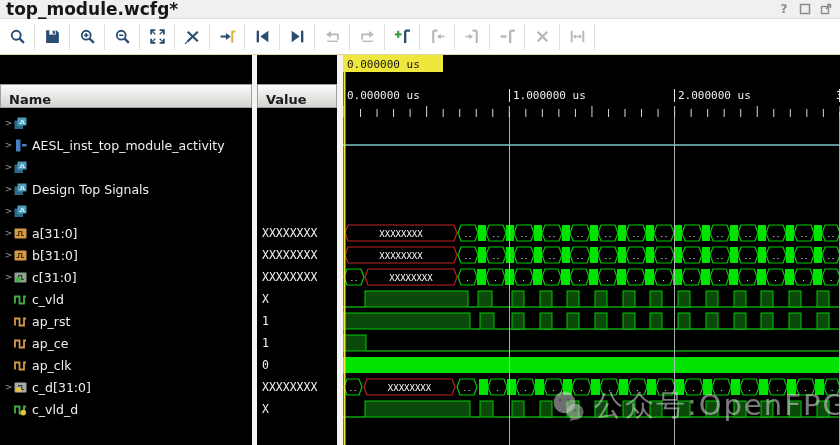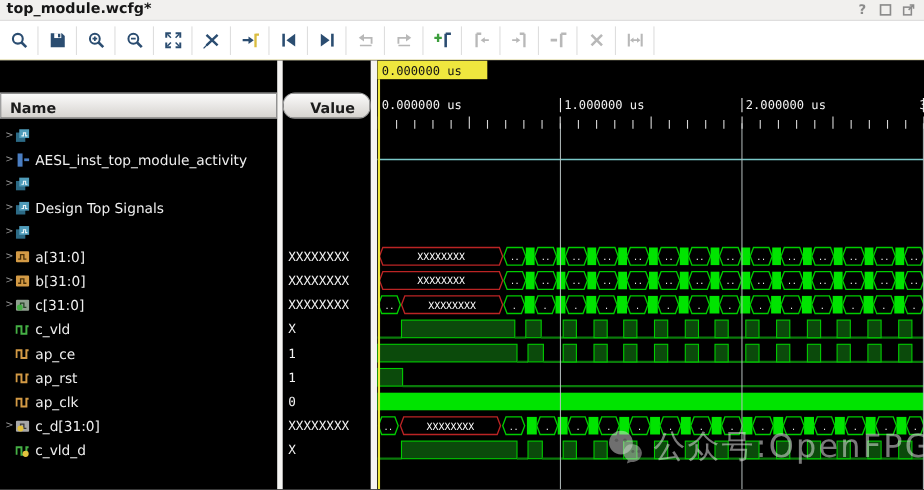--- a/index.html
+++ b/index.html
@@ -1,39 +1,39 @@
 <!DOCTYPE html>
 <html><head>
 <meta charset="utf-8">
 <style>
   html,body{margin:0;padding:0;background:#777;}
   .window{width:840px;height:445px;position:relative;overflow:hidden;background:#000;
           font-family:"DejaVu Sans",sans-serif;}
   .titlebar{height:19px;background:#f1f0ee;display:flex;align-items:center;
             padding:0 6px;box-sizing:border-box;border-bottom:1px solid #dcdcdc;}
-  .title{font-size:13px;font-weight:bold;color:#161616;flex:1;line-height:18px;}
+  .title{font-size:17px;font-weight:bold;color:#161616;flex:1;line-height:18px;}
   .win-controls{display:flex;gap:9px;align-items:center;color:#8b8b8b;margin-right:2px;}
   .win-btn{width:12px;height:12px;display:flex;align-items:center;justify-content:center;
            font-size:12px;font-weight:bold;cursor:pointer;}
   .toolbar{height:36px;background:#ffffff;display:flex;align-items:center;
            box-sizing:border-box;border-bottom:1px solid #ddd6a0;}
   .tb-item{width:34px;height:26px;display:flex;align-items:center;justify-content:center;
            border-right:1px solid #dedede;color:#2b4d71;cursor:pointer;flex:none;}
   .tb-item.disabled{color:#b8b8b8;}
   .tb-icon{width:17px;height:17px;display:block;}
   .main{position:relative;height:390px;display:flex;background:#000;}
   .names-panel{width:252px;flex:none;overflow:hidden;}
   .values-panel{width:80px;flex:none;overflow:hidden;}
   .splitter-a{width:5px;flex:none;background:#f5f4f2;}
   .splitter-b{width:6px;flex:none;background:#f5f4f2;}
   .panel-gap{height:29px;}
   .col-header{height:24px;box-sizing:border-box;background:linear-gradient(#fbfbfb,#d6d3cf);
               border:1px solid #9f9f9f;display:flex;align-items:flex-end;font-weight:bold;
               font-size:13px;color:#1c1c1c;padding:0 8px;}
-  .values-panel .col-header{padding-left:24px;border-radius:11px;}
+  .values-panel .col-header{padding-left:8px;}
   .rows{margin-top:4px;}
   .tree-row{height:22px;display:flex;align-items:center;color:#efefef;font-size:12.5px;
             white-space:nowrap;cursor:default;}
   .arrow{width:11px;margin-left:3px;color:#9a9a9a;font-size:9px;text-align:center;flex:none;
          font-family:"DejaVu Sans",sans-serif;}
   .sig-icon{width:13px;height:13px;margin-right:5px;flex:none;}
   .val-row{height:22px;display:flex;align-items:center;color:#f2f2f2;
            font-family:"DejaVu Sans Mono",monospace;font-size:11.5px;padding-left:5px;}
   .wave-panel{width:497px;flex:none;position:relative;background:#000;}
   #wave{position:absolute;left:0;top:0;display:block;}
@@ -339,28 +339,28 @@
             <svg class="sig-icon">
               <use href="#sym-scalar-green"></use>
             </svg>
             <span>c_vld</span>
           </div>
           <div class="tree-row">
             <span class="arrow"></span>
             <svg class="sig-icon">
               <use href="#sym-scalar-orange"></use>
             </svg>
+            <span>ap_rst</span>
+          </div>
+          <div class="tree-row">
+            <span class="arrow"></span>
+            <svg class="sig-icon">
+              <use href="#sym-scalar-orange"></use>
+            </svg>
             <span>ap_ce</span>
-          </div>
-          <div class="tree-row">
-            <span class="arrow"></span>
-            <svg class="sig-icon">
-              <use href="#sym-scalar-orange"></use>
-            </svg>
-            <span>ap_rst</span>
           </div>
           <div class="tree-row">
             <span class="arrow"></span>
             <svg class="sig-icon">
               <use href="#sym-scalar-orange"></use>
             </svg>
             <span>ap_clk</span>
           </div>
           <div class="tree-row">
             <span class="arrow">&gt;</span>

